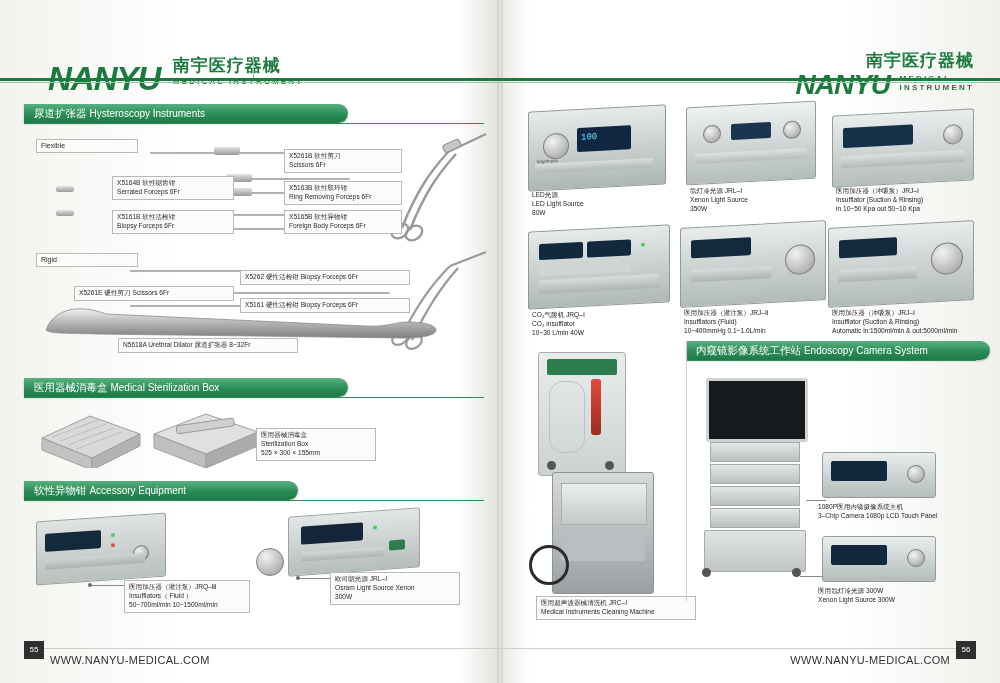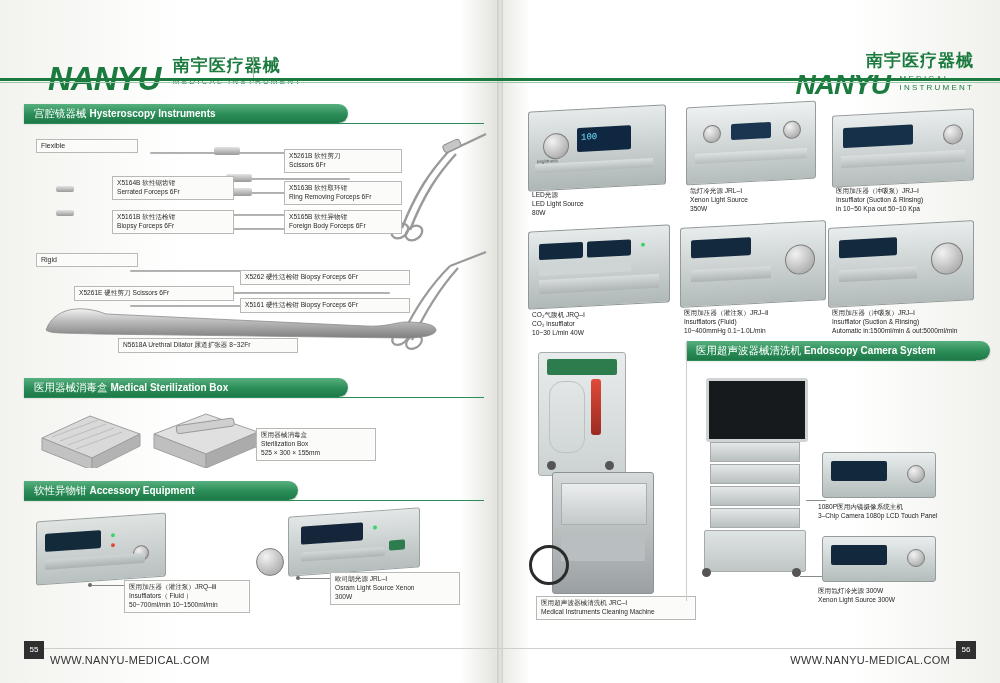--- a/index.html
+++ b/index.html
@@ -20,21 +20,21 @@
   }
   
   .hdr{position:absolute;left:0;top:22px;width:1000px;height:48px;}
   .logo-left{position:absolute;left:48px;top:32px;}
   .logo-right{position:absolute;right:26px;top:30px;text-align:right;}
   .nanyu-word{
     font-family:"Liberation Sans", sans-serif;
     font-weight:bold;font-style:italic;font-size:33px;color:#1b7a3d;letter-spacing:-1px;
   }
   .cn-brand{font-size:17px;color:#1b7a3d;font-weight:bold;letter-spacing:1px;}
-  .med-ins{font-size:8px;color:#1b7a3d;letter-spacing:2.2px;font-weight:normal;}
+  .med-ins{font-size:8px;color:#1b7a3d;letter-spacing:2.2px;font-weight:bold;}
   .slogan-cn{font-size:11px;color:#8a8a8a;letter-spacing:2px;}
   .slogan-en{font-size:9px;color:#b08a4a;letter-spacing:1px;font-style:italic;}
   .vline{position:absolute;left:253px;top:34px;width:1px;height:26px;background:#b5b5b5;}
   .rule{position:absolute;left:0;width:1000px;height:3px;background:#1b7a3d;}
   .rule.top{top:78px;}
   .rule2{position:absolute;left:0;top:82px;width:1000px;height:1px;background:#9ac7a9;}
   .hdr-right-stack{line-height:1.05}
   
   .footer{position:absolute;left:0;bottom:0;width:1000px;height:34px;}
   .foot-bar{position:absolute;bottom:24px;height:18px;background:#2f2f2f;}
@@ -46,21 +46,21 @@
   .foot-url.r{right:50px;}
   .foot-line{position:absolute;bottom:34px;left:24px;width:952px;height:1px;background:#cfcfca;}
   
   .pill{
     position:absolute;height:19px;border-radius:0 10px 10px 0;
     background:linear-gradient(180deg,#3aa06a,#17warn);
     background:linear-gradient(180deg,#57b07f 0%,#2b8c57 55%,#1d7a48 100%);
     color:#fff;font-size:10.5px;line-height:19px;padding:0 14px 0 10px;white-space:nowrap;
     box-shadow:0 1px 2px rgba(0,0,0,.25);
   }
-  .pill .en{font-size:10px;font-weight:bold;}
+  .pill .en{font-size:10px;}
   .pill-line{position:absolute;height:1px;background:#2b8c57;}
   
   .lbl{
     position:absolute;border:1px solid #b9b9b4;background:#fbfbf9;
     font-size:6.6px;color:#2a2a2a;line-height:1.35;padding:2px 4px;white-space:nowrap;
     box-shadow:0 0 0 1px rgba(255,255,255,.6) inset;
   }
   .cap{position:absolute;font-size:6.6px;color:#222;line-height:1.4;white-space:nowrap;}
   
   .dev{position:absolute;border-radius:3px;overflow:hidden;background:#dfe3e4;}
@@ -101,21 +101,21 @@
           <div class="med-ins">MEDICAL</div>
           <div class="med-ins">INSTRUMENT</div>
         </span>
       </div>
     </div>
   </div>
   <div class="rule top"></div>
   <div class="rule2"></div>
 
   <div class="pill" style="left:24px;top:104px;width:300px;">
-    <span>宫腔镜器械</span>
+    <span>尿道扩张器</span>
     <span class="en">Hysteroscopy Instruments</span>
   </div>
   <div class="pill-line" style="left:24px;top:123px;width:460px;"></div>
 
   <div class="lbl" style="left:36px;top:139px;width:92px;height:12px;line-height:12px;padding:0 4px;font-size:7px;">Flexible</div>
 
   <div class="shaft thin" style="left:150px;top:152px;width:200px;"></div>
   <div class="shaft thin" style="left:150px;top:178px;width:200px;"></div>
   <div class="shaft thin" style="left:150px;top:192px;width:200px;"></div>
   <div class="shaft thin" style="left:150px;top:214px;width:200px;"></div>
@@ -366,21 +366,21 @@
     <div style="position:absolute;left:8px;top:10px;width:84px;height:40px;background:linear-gradient(180deg,#eceeee,#c3c8c9);border:1px solid #a9afaf;"></div>
     <div style="position:absolute;left:8px;top:58px;width:84px;height:30px;background:#b9bfc0;"></div>
     <div style="position:absolute;left:-24px;top:72px;width:34px;height:34px;border:3px solid #2b2b2b;border-radius:50%;"></div>
   </div>
   <div class="lbl" style="left:536px;top:596px;width:150px;">
     <div>医用超声波器械清洗机 JRC–Ⅰ</div>
     <div>Medical Instruments Cleaning Machine</div>
   </div>
 
   <div class="pill" style="left:686px;top:341px;width:280px;">
-    <span>医用超声波器械清洗机</span>
+    <span>内窥镜影像系统工作站</span>
     <span class="en">Endoscopy Camera System</span>
   </div>
   <div class="pill-line" style="left:686px;top:360px;width:290px;"></div>
   <div style="position:absolute;left:686px;top:341px;width:1px;height:260px;background:#cfcfca;"></div>
 
 
   <div style="position:absolute;left:700px;top:378px;width:110px;height:210px;">
     <div style="position:absolute;left:6px;top:0;width:96px;height:58px;background:#171a1d;border:3px solid #cfd3d4;border-radius:3px;"></div>
     <div style="position:absolute;left:10px;top:64px;width:88px;height:18px;background:linear-gradient(180deg,#e4e7e7,#b9bfbf);border:1px solid #a5abab;"></div>
     <div style="position:absolute;left:10px;top:86px;width:88px;height:18px;background:linear-gradient(180deg,#e4e7e7,#b9bfbf);border:1px solid #a5abab;"></div>

